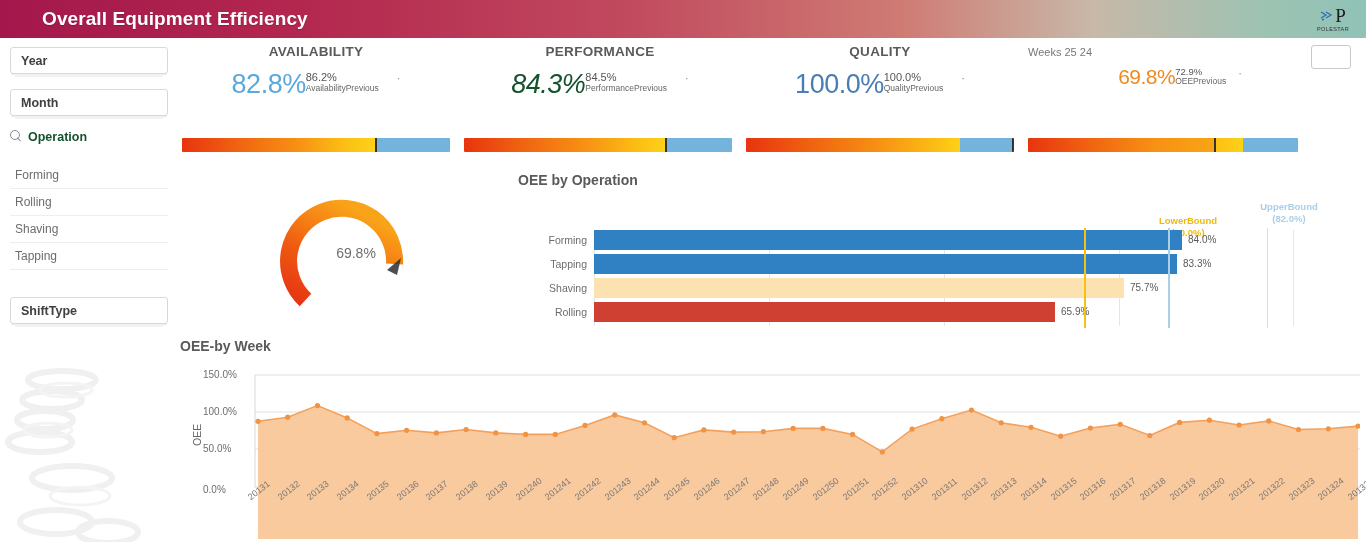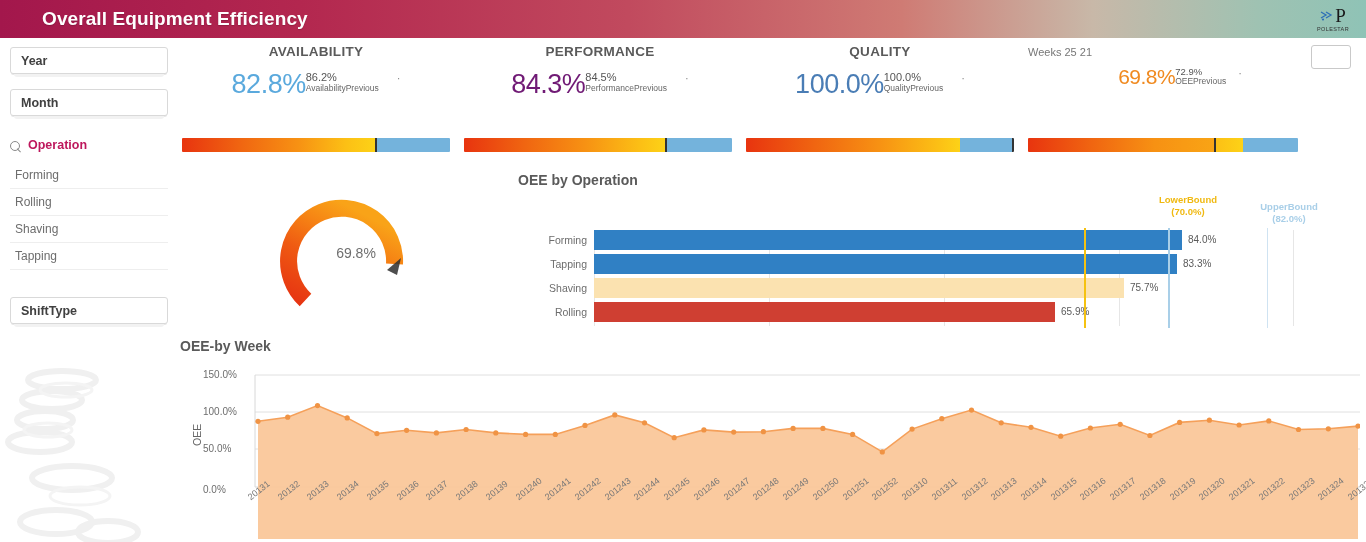--- a/index.html
+++ b/index.html
@@ -35,22 +35,22 @@
   .filter-box {
     position:absolute; left:10px; width:158px; height:27px;
     border:1px solid #d9d9d9; border-radius:3px; background:#fff;
     display:flex; align-items:center; padding-left:10px;
     font-size:12.5px; font-weight:bold; color:#404040;
     box-shadow: 0 2px 0 -1px #e8e8e8;
   }
   .filter-shadow { position:absolute; left:14px; width:150px; height:3px; background:#f2f2f2; border-radius:0 0 3px 3px; }
   .search-head {
     position:absolute; left:10px; top:92px; width:158px; height:22px;
-    display:flex; align-items:flex-end; gap:7px;
-    font-size:12.5px; font-weight:bold; color:#be185d;
+    display:flex; align-items:flex-start; gap:7px;
+    font-size:12.5px; font-weight:bold; color:#14532d;
   }
   .search-icon { width:11px; height:11px; display:inline-block; position:relative; }
   .search-icon::before {
     content:""; position:absolute; left:0; top:0; width:8px; height:8px;
     border:1.2px solid #8a8a8a; border-radius:50%;
   }
   .search-icon::after {
     content:""; position:absolute; left:7px; top:7px; width:4.5px; height:1.2px;
     background:#8a8a8a; transform:rotate(45deg); transform-origin:left center;
   }
@@ -224,21 +224,21 @@
   </div>
   <div class="kpi-bar" style="left:182px; width:268px;">
     <div class="bar-grad" style="width:72%; background:linear-gradient(to right,#e8340f 0%,#f06511 30%,#f79113 60%,#fcc015 85%,#fdd217 100%);"></div>
     <div class="bar-mark"></div>
     <div class="bar-blue" style="flex:1;"></div>
   </div>
 
   <div class="kpi" style="left:466px; width:268px;">
     <div class="kpi-title">PERFORMANCE</div>
     <div class="kpi-valrow">
-      <span class="kpi-big" style="color:#701a75;">84.3%</span>
+      <span class="kpi-big" style="color:#14532d;font-style:italic;">84.3%</span>
       <span class="kpi-sidecol">
         <span class="kpi-prev">84.5%</span>
         <span class="kpi-prevlbl">PerformancePrevious</span>
       </span>
       <span class="kpi-dot">·</span>
     </div>
   </div>
   <div class="kpi-bar" style="left:464px; width:268px;">
     <div class="bar-grad" style="width:75%; background:linear-gradient(to right,#e8340f 0%,#f06511 30%,#f79113 60%,#fcc015 88%,#fdd217 100%);"></div>
     <div class="bar-mark"></div>
@@ -256,21 +256,21 @@
       <span class="kpi-dot">·</span>
     </div>
   </div>
   <div class="kpi-bar" style="left:746px; width:268px;">
     <div class="bar-grad" style="width:80%; background:linear-gradient(to right,#e8340f 0%,#f06511 32%,#f79113 62%,#fcc015 90%,#fdd217 100%);"></div>
     <div class="bar-blue" style="flex:1;"></div>
     <div class="bar-mark"></div>
   </div>
 
   <div class="kpi" style="left:1028px; width:280px;">
-    <div class="kpi-sub">Weeks 25 21</div>
+    <div class="kpi-sub">Weeks 25 24</div>
     <div class="kpi-valrow ovr">
       <span class="kpi-big small" style="color:#f08a20;">69.8%</span>
       <span class="kpi-sidecol">
         <span class="kpi-prev" style="font-size:9.5px;">72.9%</span>
         <span class="kpi-prevlbl">OEEPrevious</span>
       </span>
       <span class="kpi-dot" style="margin-left:12px;">·</span>
     </div>
   </div>
   <div class="kpi-bar" style="left:1028px; width:270px;">
@@ -295,21 +295,21 @@
         </linearGradient>
       </defs>
       <path d="M 47.5 118 A 53 53 0 1 1 136.5 82" fill="none" stroke="url(#gaugeGrad)" stroke-width="17" stroke-linecap="butt"></path>
       <path d="M 129 88 L 143 76 L 139 93 Z" fill="#2f2f2f" opacity=".85"></path>
     </svg>
     <div class="gauge-val">69.8%</div>
   </div>
 
   <div class="op-chart-title">OEE by Operation</div>
 
-  <div class="bound-lbl" style="left:1142px; top:194px; width:92px; color:#f0b911;">
+  <div class="bound-lbl" style="left:1142px; top:215px; width:92px; color:#f0b911;">
     <span>LowerBound</span><br>
     <span>(70.0%)</span>
   </div>
   <div class="bound-lbl" style="left:1243px; top:201px; width:92px; color:#a9cfe8;">
     <span>UpperBound</span><br>
     <span>(82.0%)</span>
   </div>
 
   <div class="op-plot">
     <div class="op-gridline" style="left:0;"></div>

